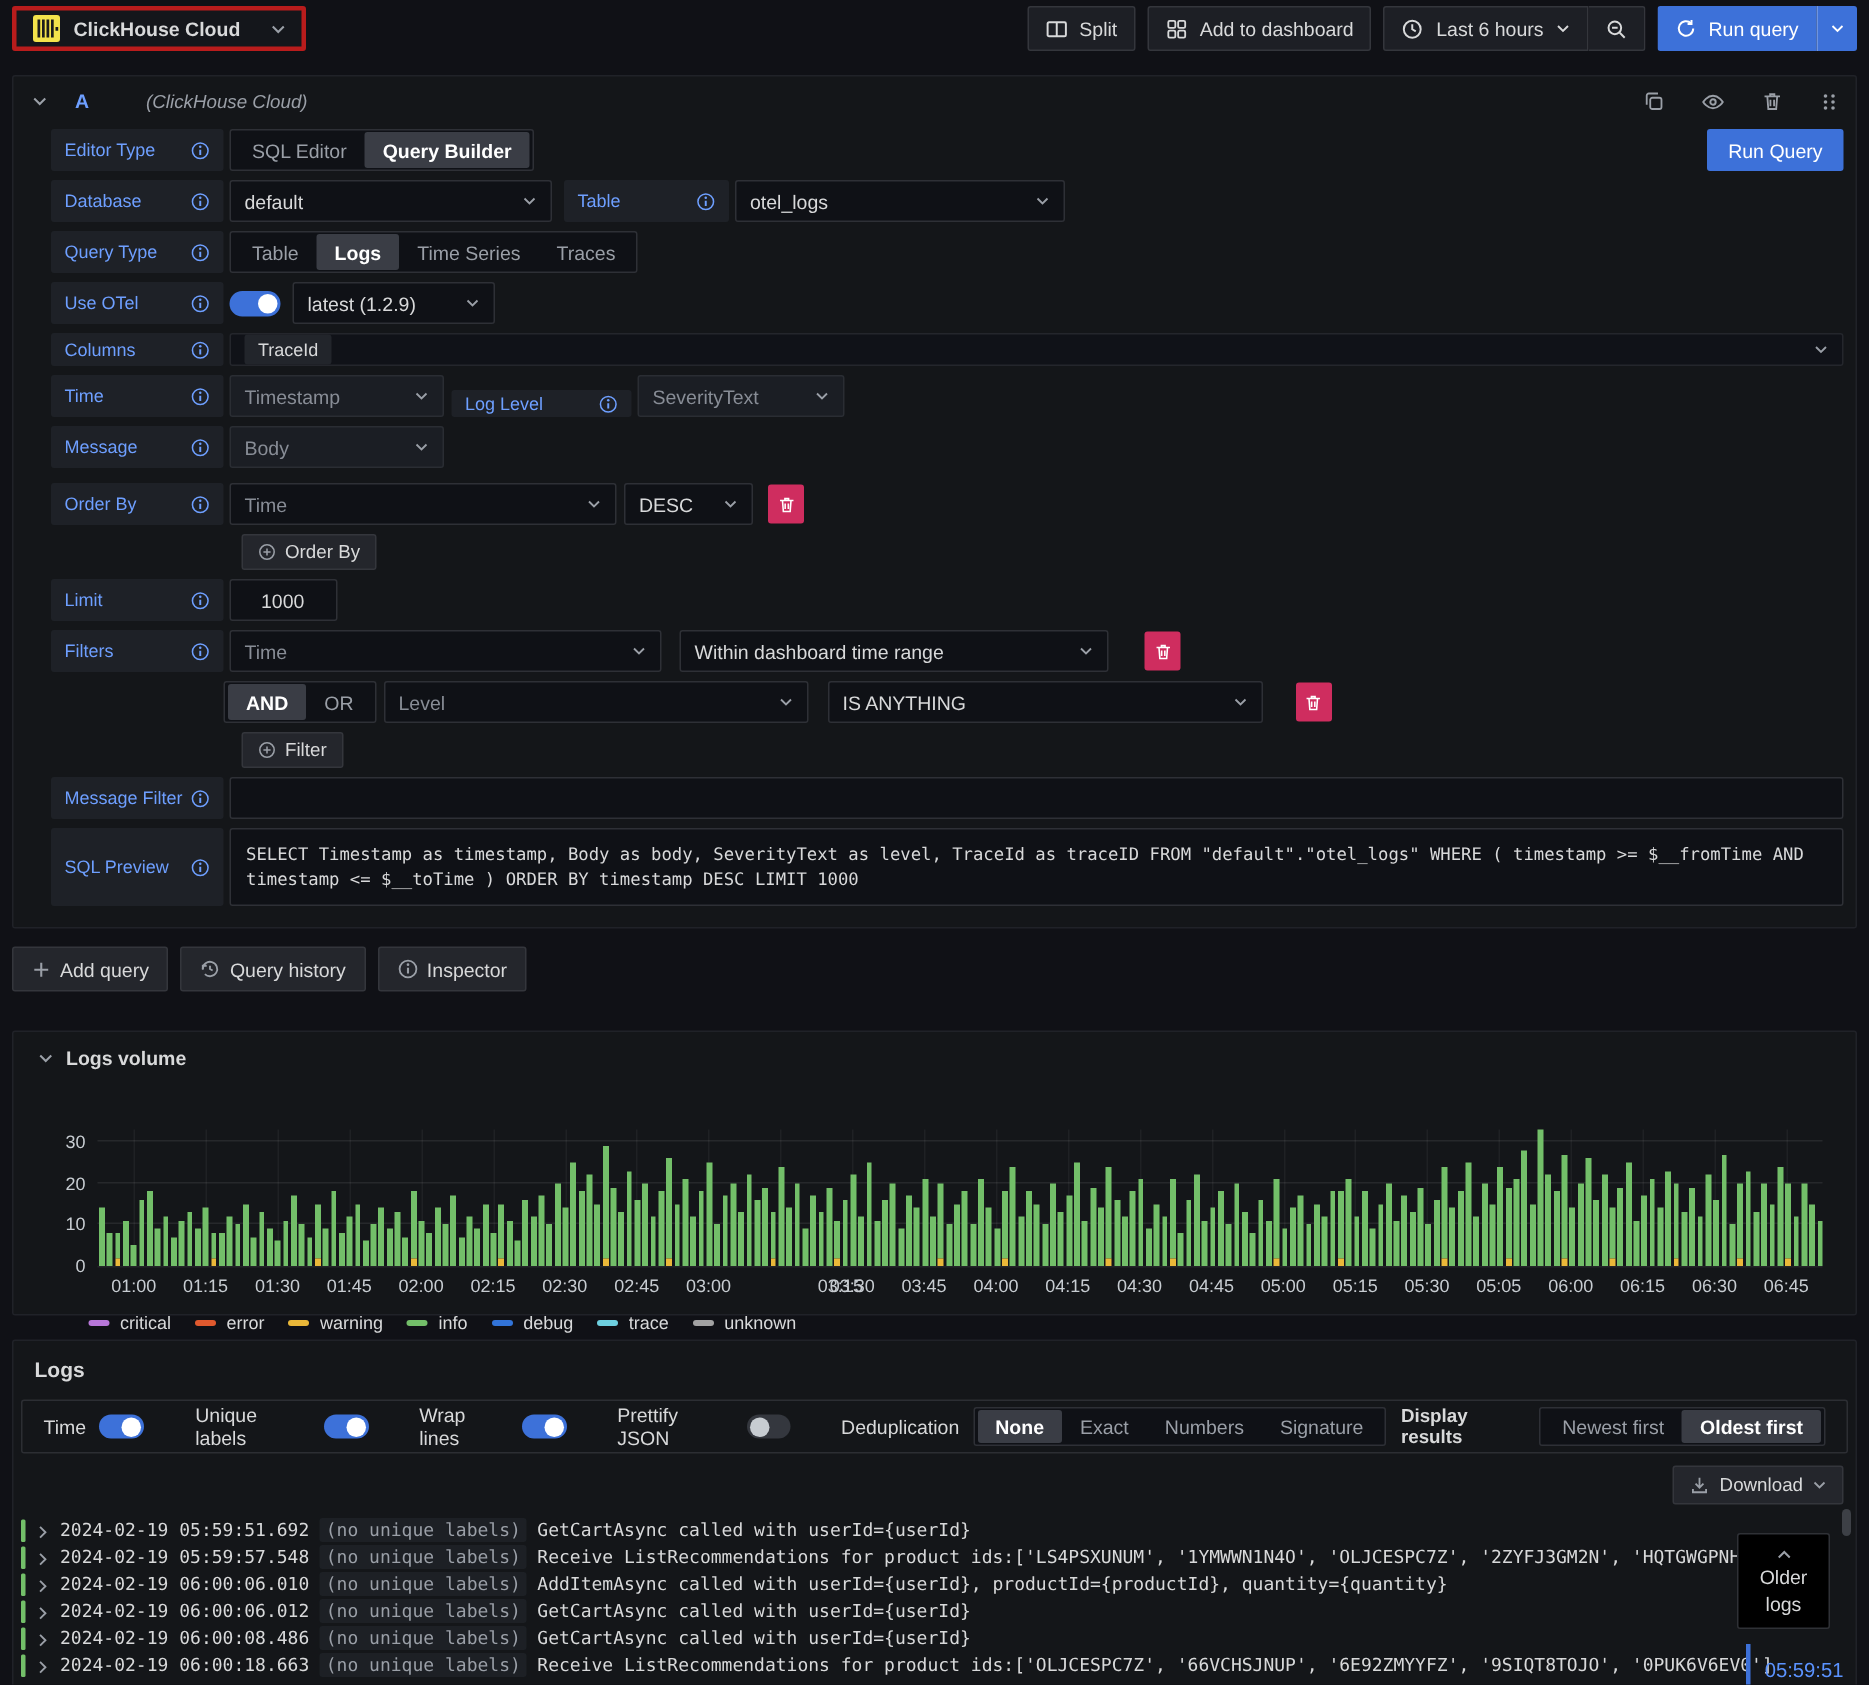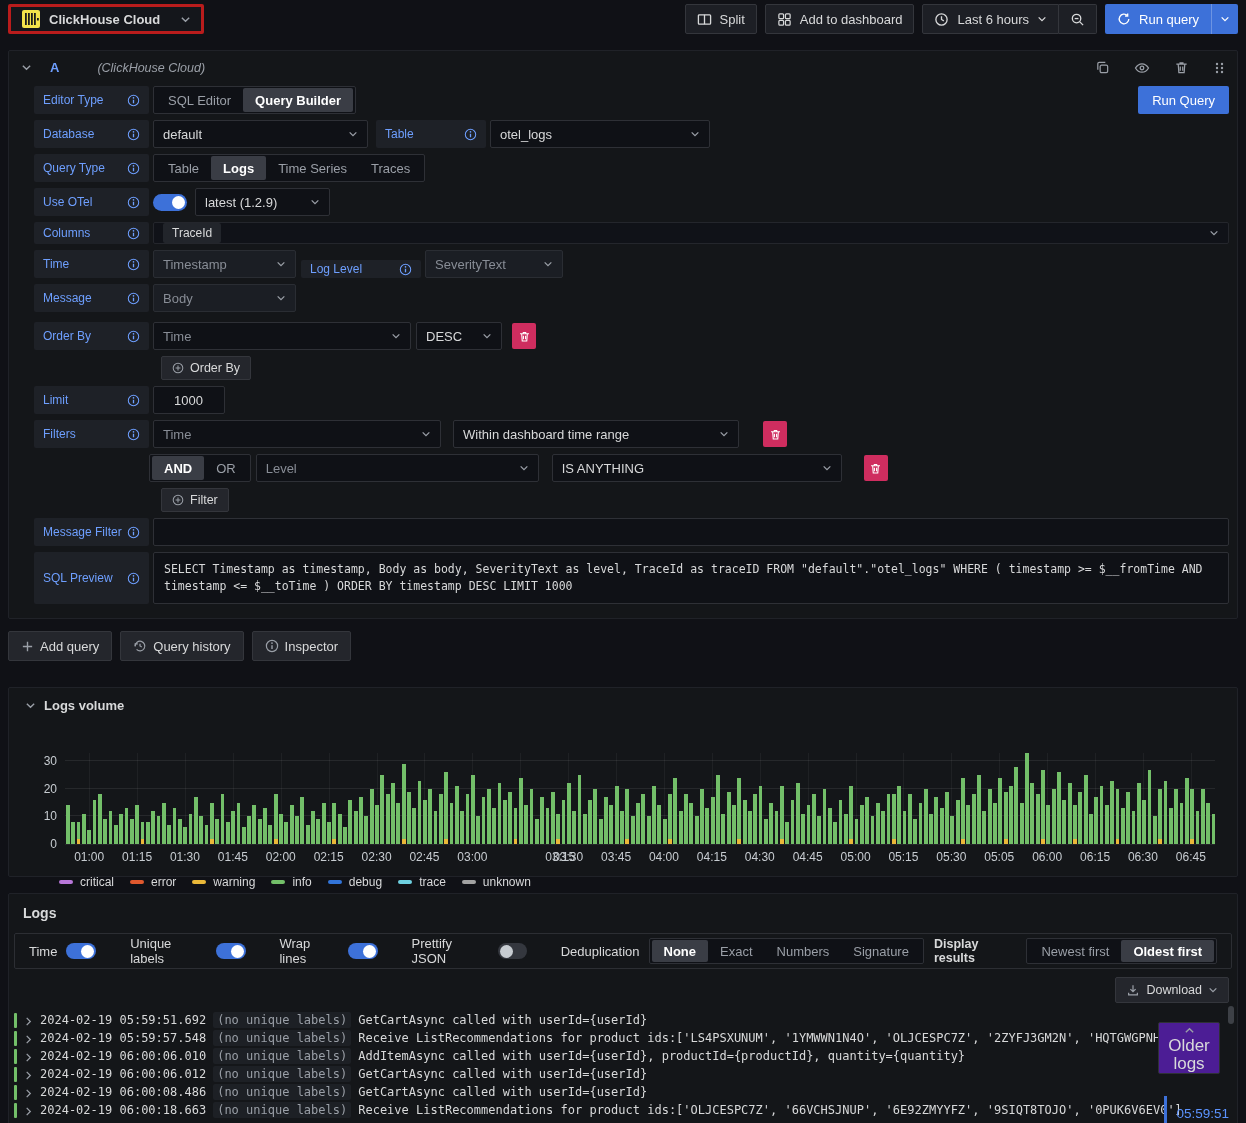--- a/index.html
+++ b/index.html
@@ -83,21 +83,21 @@
   .logctrl .ropt { height:22px; font-size:13px; }
   .dl-row { height:40px; position:relative; }
   .dl-btn { position:absolute; right:8px; top:8px; }
   .log-rows { padding:2px 0 0 5px; font-family:"DejaVu Sans Mono", monospace; font-size:12px; }
   .logrow { display:flex; align-items:center; gap:7px; padding:1px 0; line-height:16px; cursor:pointer; white-space:nowrap; }
   .stripe { width:3px; min-width:3px; height:15px; background:#73bf69; border-radius:1px; }
   .lr-ch { color:#9a9fa7; display:inline-flex; margin-top:3px; }
   .lr-time { color:#d8d9da; }
   .lr-labels { color:#9a9fa7; background:#1d2025; padding:0 4px; border-radius:2px; }
   .lr-msg { color:#d8d9da; }
-  .older-btn { position:absolute; right:17px; top:128px; width:62px; height:52px; background:#4c1d95; border:1px solid #2f3136; border-radius:2px; color:#d8d9da; display:flex; flex-direction:column; align-items:center; justify-content:center; gap:2px; font-size:17px; font-weight:500; cursor:pointer; line-height:16px; }
+  .older-btn { position:absolute; right:17px; top:128px; width:62px; height:64px; background:#000000; border:1px solid #2f3136; border-radius:2px; color:#d8d9da; display:flex; flex-direction:column; align-items:center; justify-content:center; gap:2px; font-size:13px; font-weight:500; cursor:pointer; line-height:16px; }
   .live-bar { position:absolute; right:70px; bottom:0; width:3px; height:28px; background:#3d71d9; }
   .live-time { position:absolute; right:8px; bottom:3px; color:#5b93ff; font-size:13.5px; }
   .scroll-thumb { position:absolute; right:3px; top:112px; width:6px; height:18px; background:#3d4046; border-radius:3px; }
 </style>
 </head>
 <body>
 
 <div class="topbar">
   <div class="ds-picker">
     <span class="icon">

